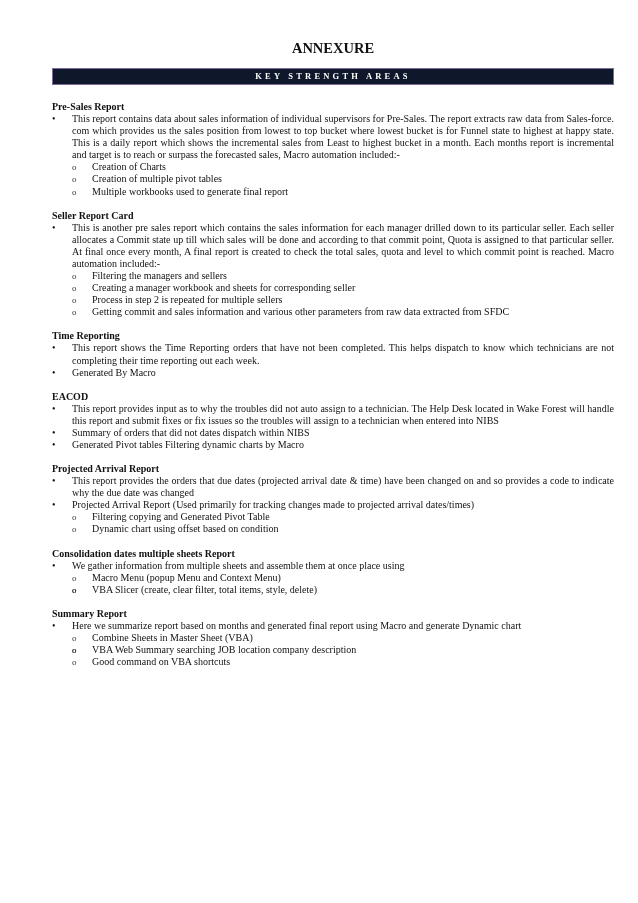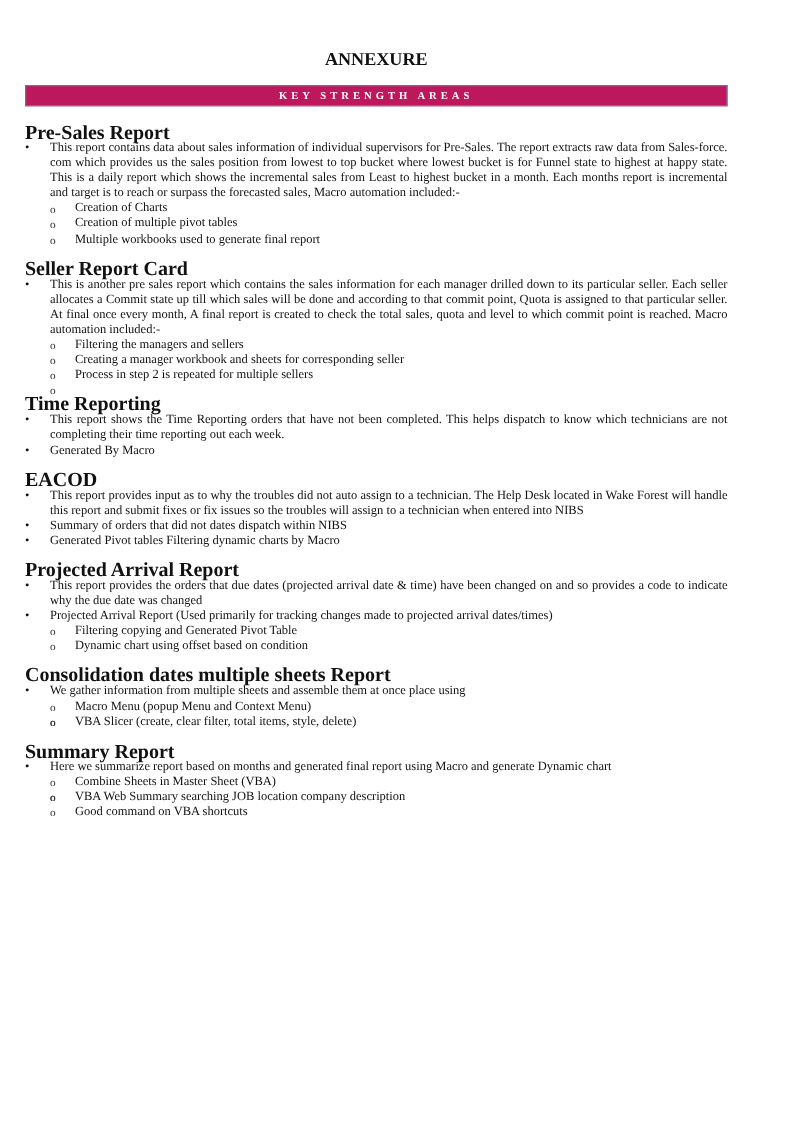--- a/index.html
+++ b/index.html
@@ -1,24 +1,24 @@
 <!DOCTYPE html>
 <html><head>
 <meta charset="utf-8">
 <style>
   html, body { margin: 0; padding: 0; background: #ffffff; }
   body { width: 638px; height: 903px; position: relative; overflow: hidden;
          font-family: "Liberation Serif", "DejaVu Serif", serif; color: #111; }
-  .page { position: absolute; left: 20px; top: 40px; width: 562px; font-family: Liberation Serif, serif; }
+  .page { position: absolute; left: 52px; top: 40px; width: 562px; font-family: Liberation Serif, serif; }
   .title { text-align: center; font-weight: bold; font-size: 14.5px; margin: 0 0 12px 0; height: 16px; line-height: 16px; }
-  .banner { background: #be185d; color: #ffffff; text-align: center; font-weight: bold;
+  .banner { background: #0f172a; color: #ffffff; text-align: center; font-weight: bold;
             font-size: 8.5px; letter-spacing: 3.2px; height: 15px; line-height: 15px;
             border: 1px solid #7d6a98; margin-bottom: 16px; }
   .section { margin-bottom: 12px; }
-  .section-title { font-weight: bold; font-size: 16px; line-height: 12px; margin: 0; }
+  .section-title { font-weight: bold; font-size: 10px; line-height: 12px; margin: 0; }
   .doc-text { font-size: 10px; line-height: 12.1px; text-align: justify; }
   ul.bullets { list-style: none; margin: 0; padding: 0; }
   ul.bullets > li { position: relative; padding-left: 20px; }
   .bullet-icon { position: absolute; left: 0; top: 0; width: 10px; font-size: 10px; line-height: 12.1px; }
   ul.subs { list-style: none; margin: 0; padding: 0; }
   ul.subs > li { position: relative; padding-left: 40px; }
   .circle-icon { position: absolute; left: 0; top: 0; font-size: 9px; color: #333; line-height: 12.1px; }
 </style>
 </head>
 <body>
@@ -42,21 +42,21 @@
       </div>
       <div class="section">
         <div class="section-title">Seller Report Card</div>
         <ul class="bullets">
           <li class="doc-text"><span class="bullet-icon">•</span><span>This is another pre sales report which contains the sales information for each manager drilled down to its particular seller. Each seller allocates a Commit state up till which sales will be done and according to that commit point, Quota is assigned to that particular seller. At final once every month, A final report is created to check the total sales, quota and level to which commit point is reached. Macro automation included:-</span></li>
           <li style="padding-left: 0px;">
             <ul class="subs">
               <li class="doc-text" style="padding-left: 40px;"><span class="circle-icon" style="left: 20px;">o</span><span>Filtering the managers and sellers</span></li>
               <li class="doc-text" style="padding-left: 40px;"><span class="circle-icon" style="left: 20px;">o</span><span>Creating a manager workbook and sheets for corresponding seller</span></li>
               <li class="doc-text" style="padding-left: 40px;"><span class="circle-icon" style="left: 20px;">o</span><span>Process in step 2 is repeated for multiple sellers</span></li>
-              <li class="doc-text" style="padding-left: 40px;"><span class="circle-icon" style="left: 20px;">o</span></li>
+              <li class="doc-text" style="padding-left: 40px;"><span class="circle-icon" style="left: 20px;">o</span><span>Getting commit and sales information and various other parameters from raw data extracted from SFDC</span></li>
             </ul>
           </li>
         </ul>
       </div>
       <div class="section">
         <div class="section-title">Time Reporting</div>
         <ul class="bullets">
           <li class="doc-text"><span class="bullet-icon">•</span><span>This report shows the Time Reporting orders that have not been completed.  This helps dispatch to know which technicians are not completing their time reporting out each week.</span></li>
           <li class="doc-text"><span class="bullet-icon">•</span><span>Generated By Macro</span></li>
         </ul>

